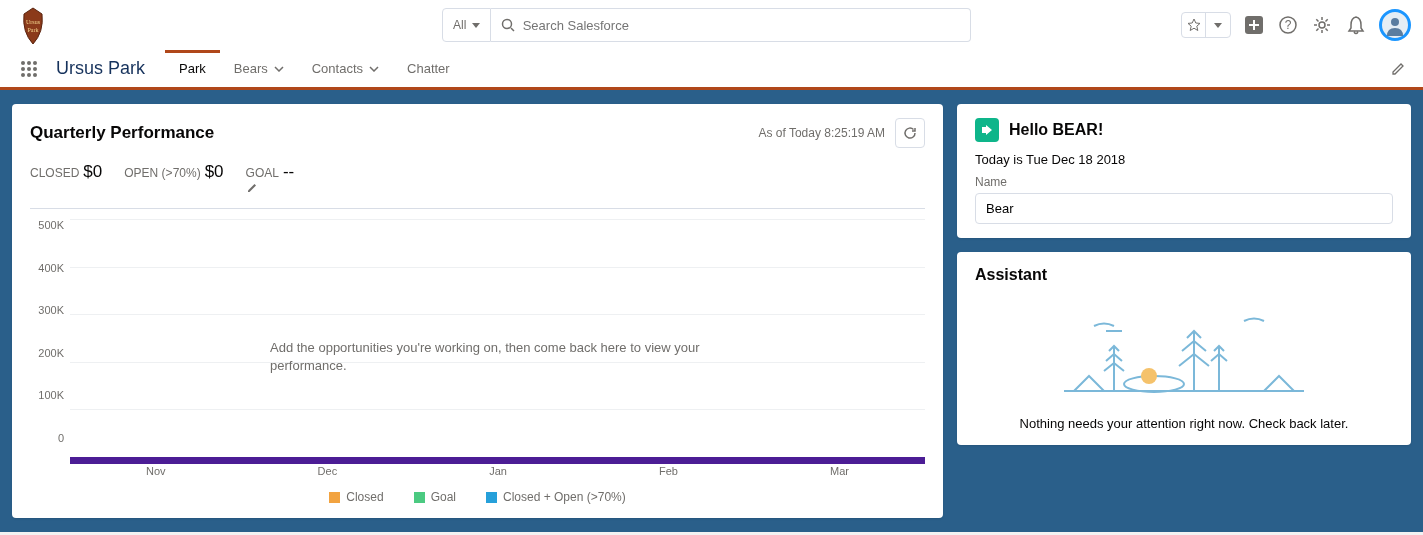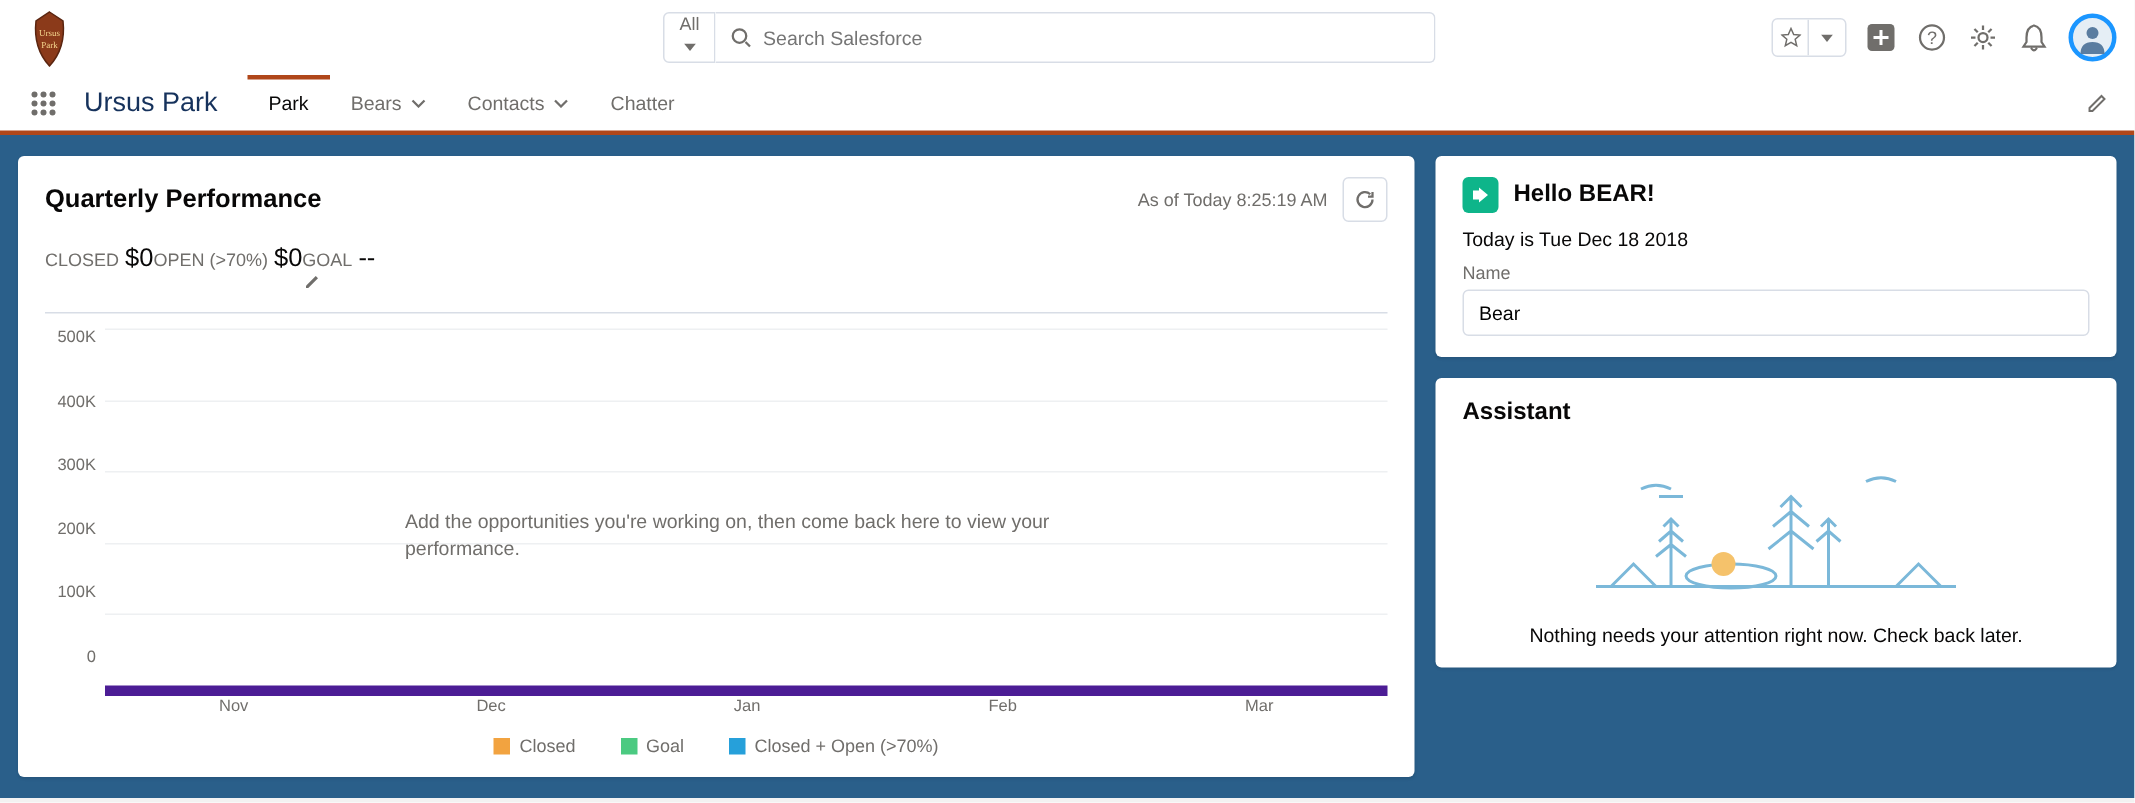--- a/index.html
+++ b/index.html
@@ -2,21 +2,21 @@
 <html><head>
 <meta charset="utf-8">
 <style>
 * { box-sizing: border-box; margin: 0; padding: 0; }
 body { font-family: -apple-system, "Salesforce Sans", Arial, sans-serif; background: #f3f2f2; width: 1423px; height: 535px; overflow: hidden; }
 
 
 .header-top { display: flex; align-items: center; height: 50px; background: #fff; padding: 0 12px; }
 .logo { width: 42px; height: 42px; margin-right: 8px; }
 .search-wrap { display: flex; margin-left: 380px; height: 34px; }
-.search-scope { display: flex; align-items: center; border: 1px solid #d8dde6; border-radius: 4px 0 0 4px; padding: 0 10px; font-size: 12px; color: #706e6b; background: #fff; cursor: pointer; gap: 6px; flex-direction: column; }
+.search-scope { display: flex; align-items: center; border: 1px solid #d8dde6; border-radius: 4px 0 0 4px; padding: 0 10px; font-size: 12px; color: #706e6b; background: #fff; cursor: pointer; gap: 6px; }
 .search-box { display: flex; align-items: center; border: 1px solid #d8dde6; border-left: none; border-radius: 0 4px 4px 0; width: 480px; padding: 0 10px; background: #fff; }
 .search-box input { border: none; outline: none; font-size: 13px; width: 100%; margin-left: 8px; color: #701a75; }
 .header-icons { margin-left: auto; display: flex; align-items: center; gap: 12px; }
 .hdr-icon { width: 22px; height: 22px; color: #706e6b; cursor: pointer; display: flex; align-items: center; justify-content: center; }
 .fav-combo { display: flex; border: 1px solid #d8dde6; border-radius: 4px; overflow: hidden; }
 .fav-combo .hdr-icon { width: 24px; height: 24px; }
 .fav-combo .hdr-icon:first-child { border-right: 1px solid #d8dde6; }
 .avatar { width: 32px; height: 32px; border-radius: 50%; border: 3px solid #1b96ff; background: #e5eef5; display: flex; align-items: center; justify-content: center; cursor: pointer; }
 
 
@@ -33,21 +33,21 @@
 .content { display: flex; gap: 14px; padding: 14px 12px; height: calc(535px - 93px); background: #2a5f8a; background-image: radial-gradient(circle at 20% 30%, rgba(255,255,255,0.05) 1px, transparent 1px), radial-gradient(circle at 60% 60%, rgba(255,255,255,0.05) 1px, transparent 1px); }
 .card { background: #fff; border-radius: 4px; box-shadow: 0 1px 2px rgba(0,0,0,0.1); }
 .left { flex: 1; padding: 14px 18px; display: flex; flex-direction: column; }
 .right { width: 454px; display: flex; flex-direction: column; gap: 14px; }
 .right .card { padding: 14px 18px; }
 
 .qp-head { display: flex; align-items: center; }
 .qp-title { font-size: 17px; font-weight: 700; color: #080707; }
 .qp-asof { margin-left: auto; font-size: 12px; color: #706e6b; }
 .refresh-btn { width: 30px; height: 30px; border: 1px solid #d8dde6; border-radius: 4px; margin-left: 10px; display: flex; align-items: center; justify-content: center; cursor: pointer; color: #706e6b; }
-.qp-metrics { display: flex; margin-top: 14px; padding-bottom: 14px; border-bottom: 1px solid #d8dde6; font-size: 12px; color: #706e6b; }
+.qp-metrics { display: flex; gap: 22px; margin-top: 14px; padding-bottom: 14px; border-bottom: 1px solid #d8dde6; font-size: 12px; color: #706e6b; }
 .qp-metrics .val { font-size: 17px; color: #080707; margin-left: 4px; }
 .goal-edit { color: #706e6b; cursor: pointer; margin-left: 4px; }
 
 .chart { flex: 1; display: flex; position: relative; margin-top: 10px; }
 .y-axis { width: 40px; display: flex; flex-direction: column; justify-content: space-between; font-size: 11px; color: #706e6b; text-align: right; padding-right: 6px; padding-bottom: 20px; }
 .plot { flex: 1; position: relative; border-bottom: 7px solid #4c1d95; }
 .gridline { position: absolute; left: 0; right: 0; border-top: 1px solid #eef0f2; }
 .x-axis { position: absolute; bottom: -20px; left: 0; right: 0; display: flex; justify-content: space-around; font-size: 11px; color: #706e6b; }
 .empty-msg { position: absolute; top: 120px; left: 200px; width: 460px; font-size: 13px; color: #706e6b; line-height: 1.4; }
 .legend { display: flex; gap: 30px; justify-content: center; margin-top: 26px; font-size: 12px; color: #706e6b; }

